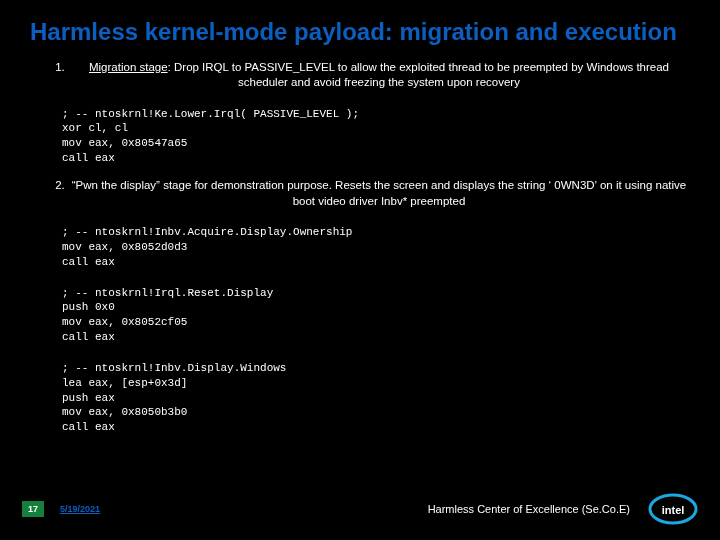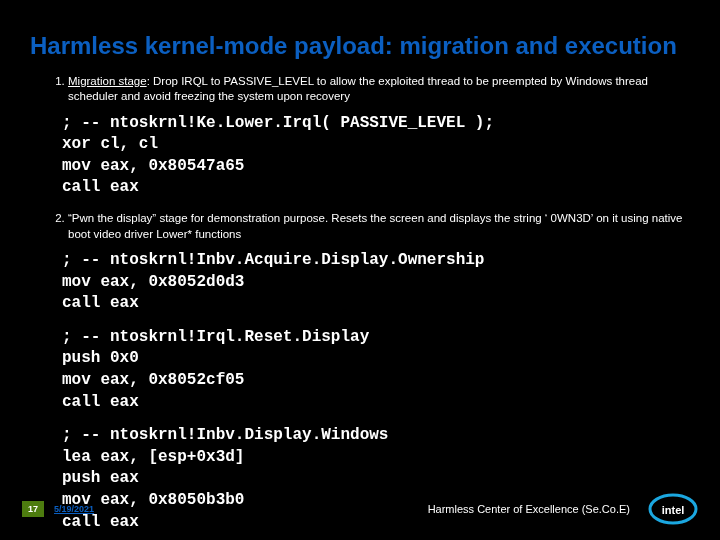--- a/index.html
+++ b/index.html
@@ -5,65 +5,66 @@
   * { margin: 0; padding: 0; box-sizing: border-box; }
   html, body { width: 720px; height: 540px; }
   body {
     background: #000;
     font-family: Verdana, Arial, sans-serif;
     color: #fff;
     position: relative;
     overflow: hidden;
   }
   .slide {
-    padding: 32px 30px 0 30px;
+    padding: 18px 30px 0 30px;
   }
   .title {
     color: #0b5fc1;
     font-size: 24px;
     font-weight: 700;
     line-height: 1.15;
     margin-bottom: 14px;
   }
   ol.points {
     list-style: decimal;
     margin-left: 38px;
     font-size: 11.5px;
     color: #fff;
+    text-align: center;
   }
   ol.points > li {
     margin-bottom: 8px;
     line-height: 1.35;
   }
   .ul { text-decoration: underline; }
   .code {
     font-family: "Courier New", monospace;
-    font-size: 16px;
-    font-weight: 700;
+    font-size: 11px;
+    font-weight: 400;
     color: #fff;
     white-space: pre;
-    margin: 8px 0 12px 32px;
+    margin: 16px 0 12px 32px;
     line-height: 1.35;
   }
   .footer {
     position: absolute;
     bottom: 14px;
     left: 0;
     right: 0;
     display: flex;
     align-items: center;
     padding: 0 22px;
     font-size: 10px;
   }
   .footer .pagenum {
-    background: #4d7c0f;
+    background: #15803d;
     color: #fff;
     padding: 3px 6px;
     font-weight: 700;
-    margin-right: 10px;
+    margin-right: 16px;
     font-size: 9px;
   }
   .footer .date { color: #0b5fc1; font-weight: 700; font-size: 9px; text-decoration: underline;}
   .footer .spacer { flex: 1; }
   .footer .org { color: #fff; font-size: 11px; margin-right: 18px; }
   .intel-logo {
     width: 50px;
     height: 34px;
     display: inline-block;
   }
@@ -80,21 +81,21 @@
       <span class="ul">Migration stage</span><span>: Drop IRQL to PASSIVE_LEVEL to allow the exploited thread to be preempted by Windows thread scheduler and avoid freezing the system upon recovery</span>
     </li>
   </ol>
 
   <div class="code">; -- ntoskrnl!Ke.Lower.Irql( PASSIVE_LEVEL );
 xor cl, cl
 mov eax, 0x80547a65
 call eax</div>
 
   <ol class="points" start="2">
-    <li>“Pwn the display” stage for demonstration purpose. Resets the screen and displays the string ‘ 0WN3D’ on it using native boot video driver Lower* functions</li>
+    <li>“Pwn the display” stage for demonstration purpose. Resets the screen and displays the string ‘ 0WN3D’ on it using native boot video driver Inbv* preempted</li>
   </ol>
 
   <div class="code">; -- ntoskrnl!Inbv.Acquire.Display.Ownership
 mov eax, 0x8052d0d3
 call eax</div>
   <div class="code">; -- ntoskrnl!Irql.Reset.Display
 push 0x0
 mov eax, 0x8052cf05
 call eax</div>
   <div class="code">; -- ntoskrnl!Inbv.Display.Windows

